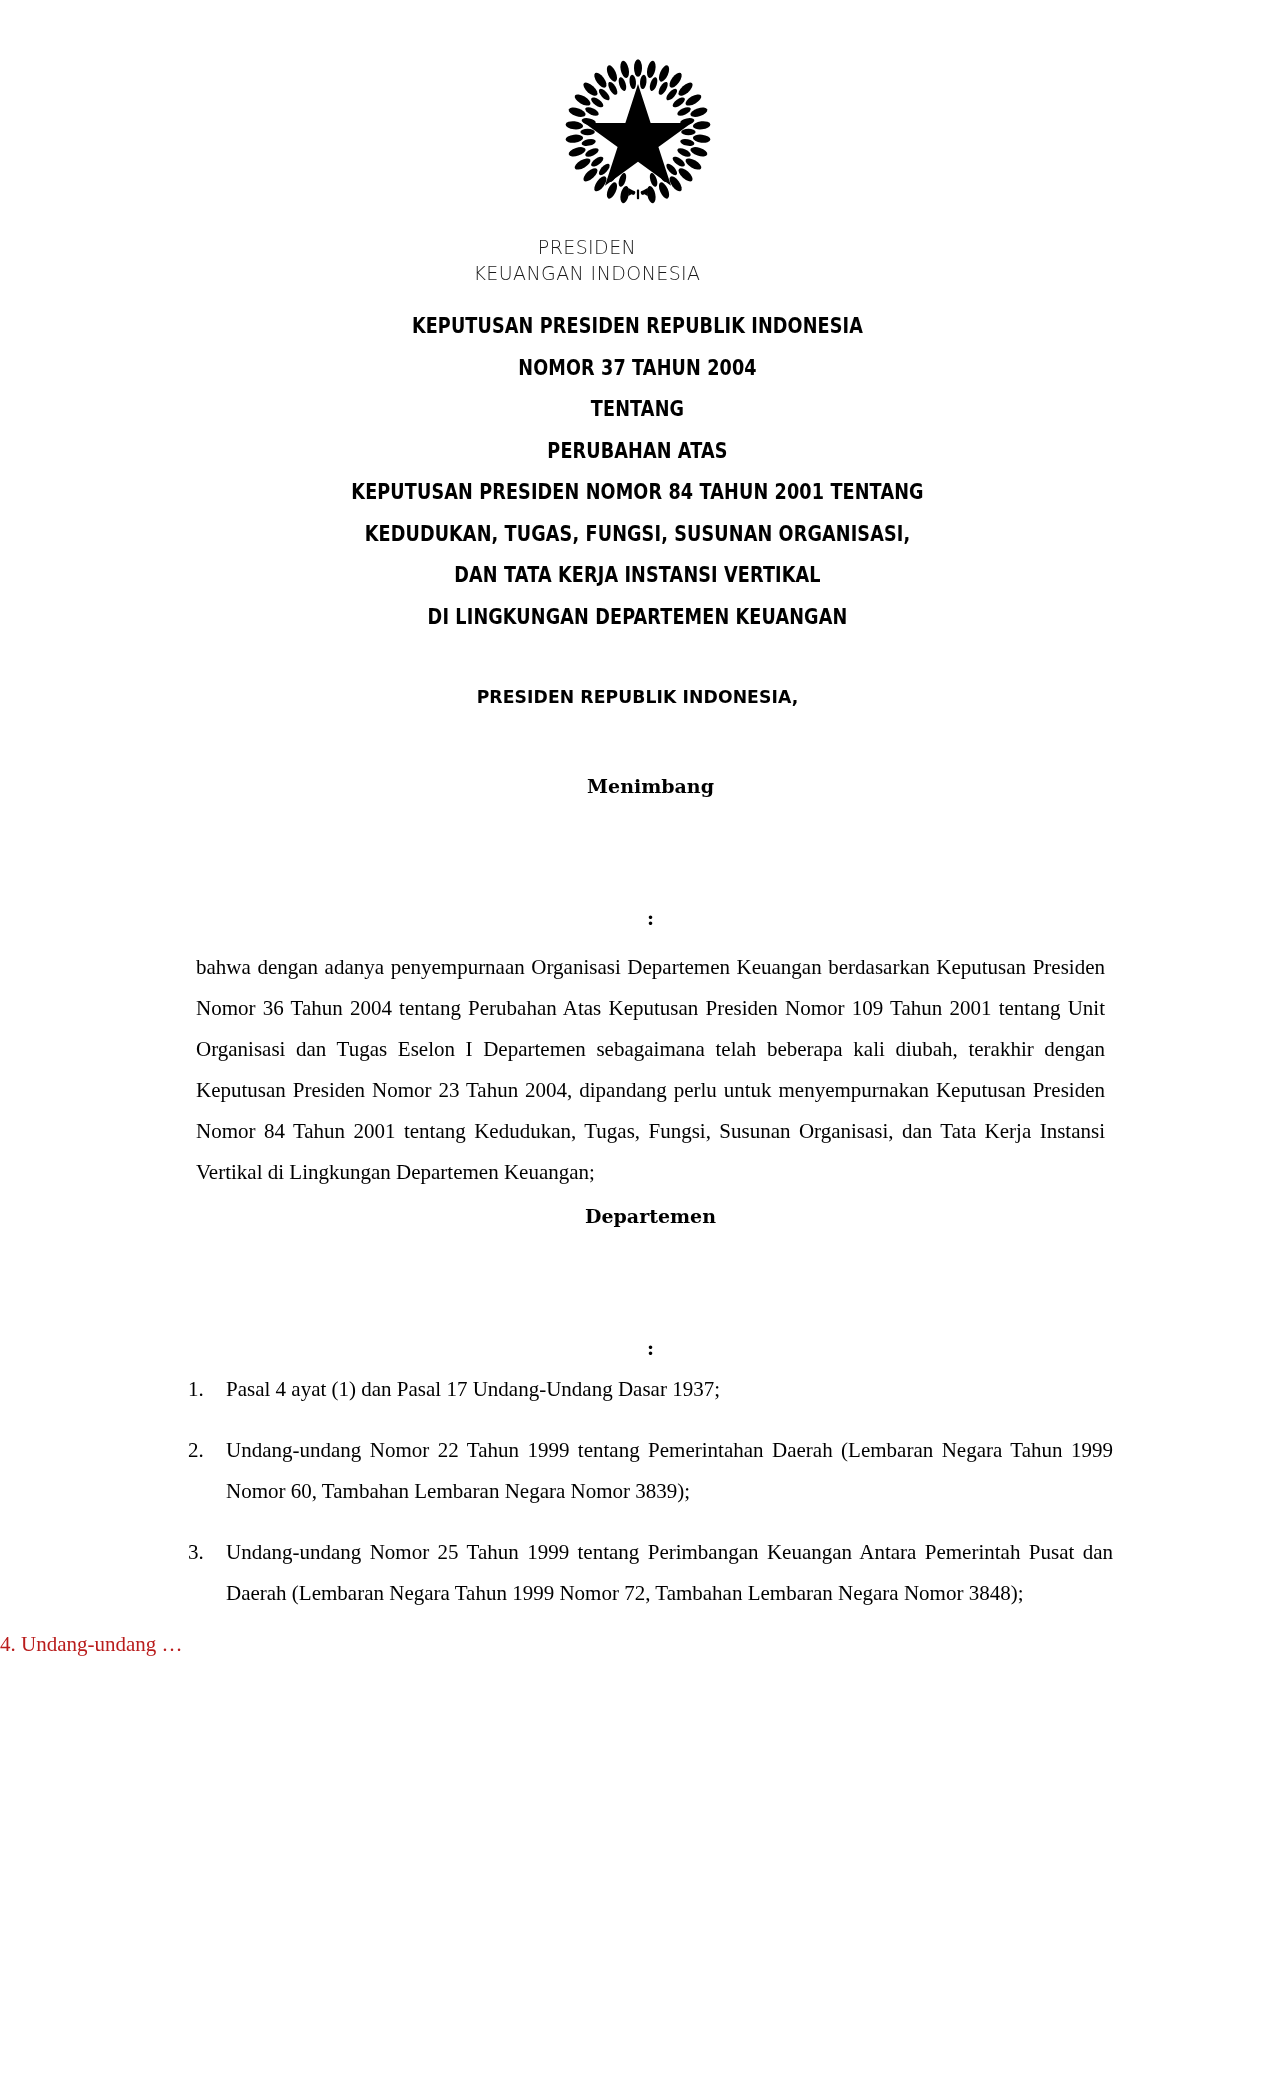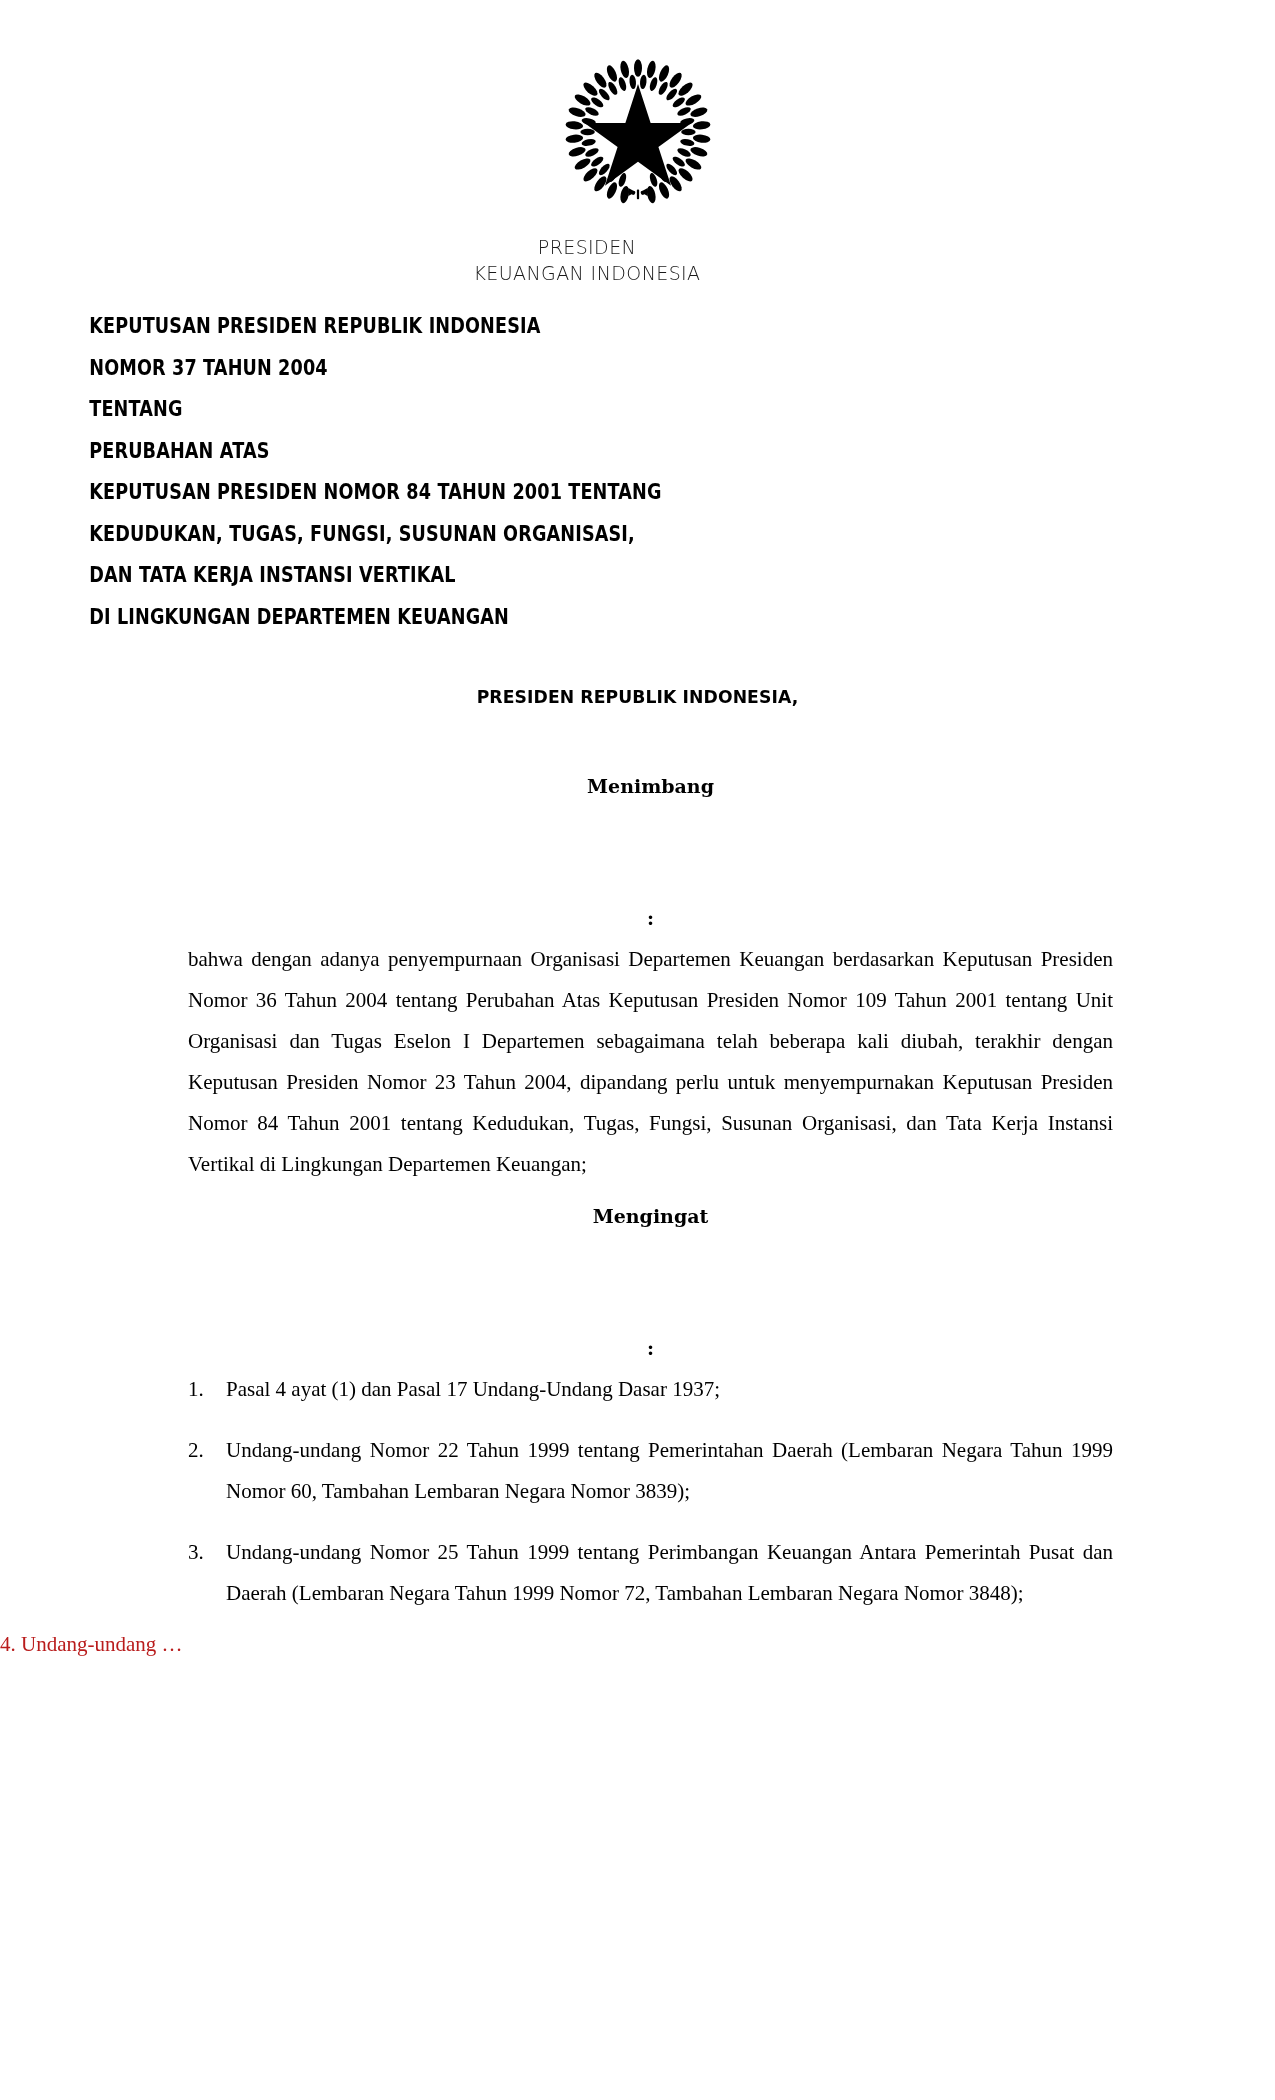--- a/index.html
+++ b/index.html
@@ -51,20 +51,21 @@
     line-height: 1.38;
     color: #1a1a1a;
   }
 
   
   .title-block {
     position: absolute;
     top: 306px;
     left: 0;
     width: 1275px;
+    text-align: center;
   }
   .title-line {
     font-family: "DejaVu Sans", sans-serif;
     font-weight: bold;
     font-size: 20.5px;
     letter-spacing: 0.15px;
     line-height: 41.5px;
     transform: scaleX(0.86);
     transform-origin: center center;
     white-space: nowrap;
@@ -113,21 +114,21 @@
   .clause-body {
     flex: 1 1 auto;
   }
 
   .body-par {
     font-family: "Liberation Serif", serif;
     font-size: 21px;
     line-height: 41px;
     text-align: justify;
     text-justify: inter-word;
-    margin: 0;
+    margin: 8px;
     color: #000;
   }
 
   
   .num-list {
     list-style: none;
     margin: 0;
     padding: 0;
   }
   .num-item {
@@ -283,21 +284,21 @@
 
   <div class="clause" style="top:766px;">
     <div class="clause-label">Menimbang</div>
     <div class="clause-colon">:</div>
     <div class="clause-body">
       <p class="body-par">bahwa dengan adanya penyempurnaan Organisasi Departemen Keuangan berdasarkan Keputusan Presiden Nomor 36 Tahun 2004 tentang Perubahan Atas Keputusan Presiden Nomor 109 Tahun 2001 tentang Unit Organisasi dan Tugas Eselon I Departemen sebagaimana telah beberapa kali diubah, terakhir dengan Keputusan Presiden Nomor 23 Tahun 2004, dipandang perlu untuk menyempurnakan Keputusan Presiden Nomor 84 Tahun 2001 tentang Kedudukan, Tugas, Fungsi, Susunan Organisasi, dan Tata Kerja Instansi Vertikal di Lingkungan Departemen Keuangan;</p>
     </div>
   </div>
 
   <div class="clause" style="top:1196px;">
-    <div class="clause-label">Mengingat</div>
+    <div class="clause-label">Departemen</div>
     <div class="clause-colon">:</div>
     <div class="clause-body">
       <ol class="num-list">
         <li class="num-item">
           <span class="num-marker">1.</span>
           <p class="num-text no-justify">Pasal 4 ayat (1) dan Pasal 17 Undang-Undang Dasar 1937;</p>
         </li>
         <li class="num-item">
           <span class="num-marker">2.</span>
           <p class="num-text">Undang-undang Nomor 22 Tahun 1999 tentang Pemerintahan Daerah (Lembaran Negara Tahun 1999 Nomor 60, Tambahan Lembaran Negara Nomor 3839);</p>

